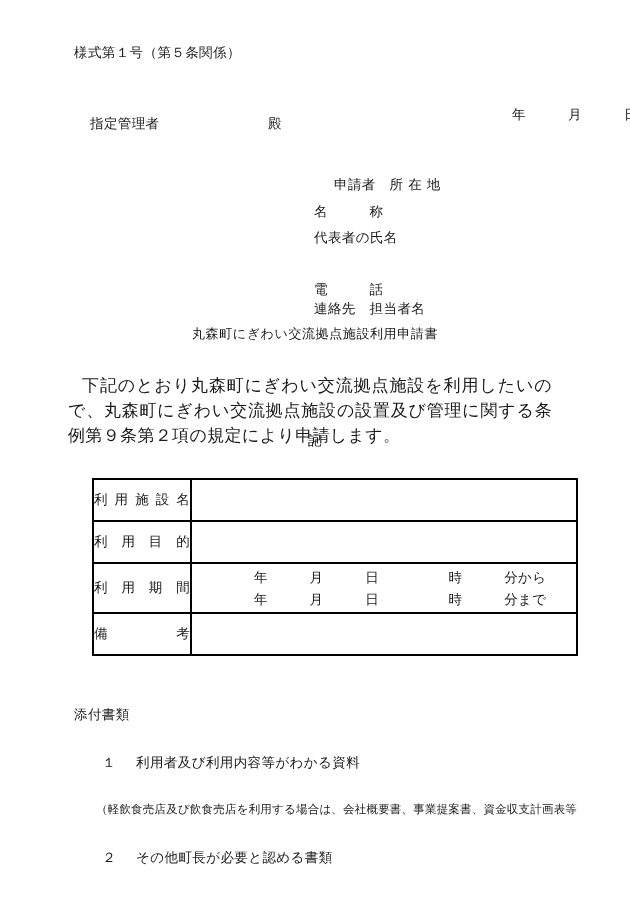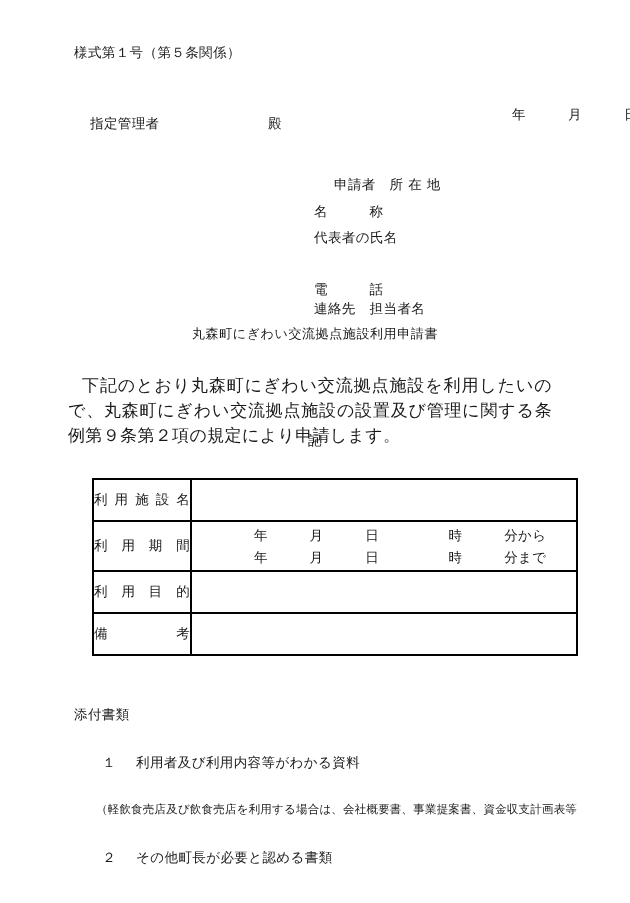--- a/index.html
+++ b/index.html
@@ -202,33 +202,33 @@
       <tr>
         <td class="label-cell">
           <span>利用施設名</span>
         </td>
         <td class="value-cell">
           <div></div>
         </td>
       </tr>
       <tr>
         <td class="label-cell">
+          <span>利用目的</span>
+        </td>
+        <td class="value-cell">
+          <div></div>
+        </td>
+      </tr>
+      <tr>
+        <td class="label-cell">
           <span>利用期間</span>
         </td>
         <td class="value-cell">
           <div class="period-lines">年　　　月　　　日　　　　　時　　　分から</div>
           <div class="period-lines" style="padding-top:0;padding-bottom:4px;">年　　　月　　　日　　　　　時　　　分まで</div>
-        </td>
-      </tr>
-      <tr>
-        <td class="label-cell">
-          <span>利用目的</span>
-        </td>
-        <td class="value-cell">
-          <div></div>
         </td>
       </tr>
       <tr>
         <td class="label-cell">
           <span>備考</span>
         </td>
         <td class="value-cell">
           <div></div>
         </td>
       </tr>

